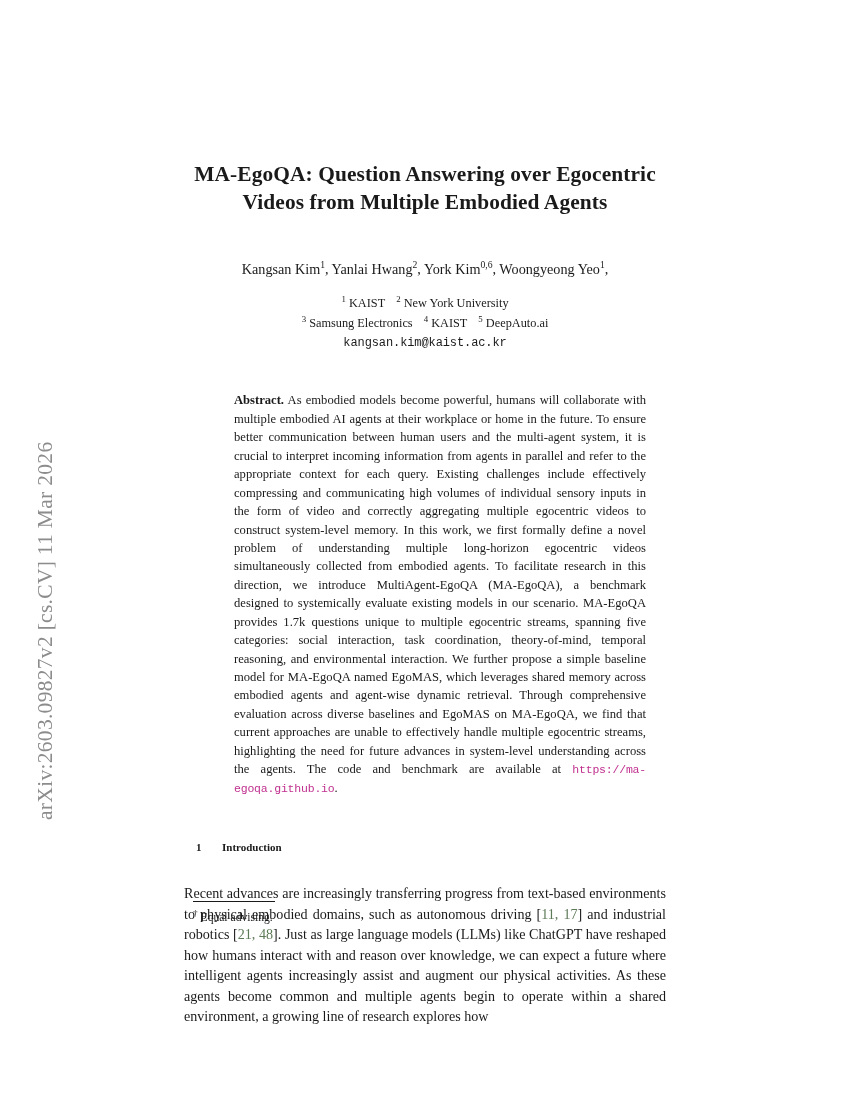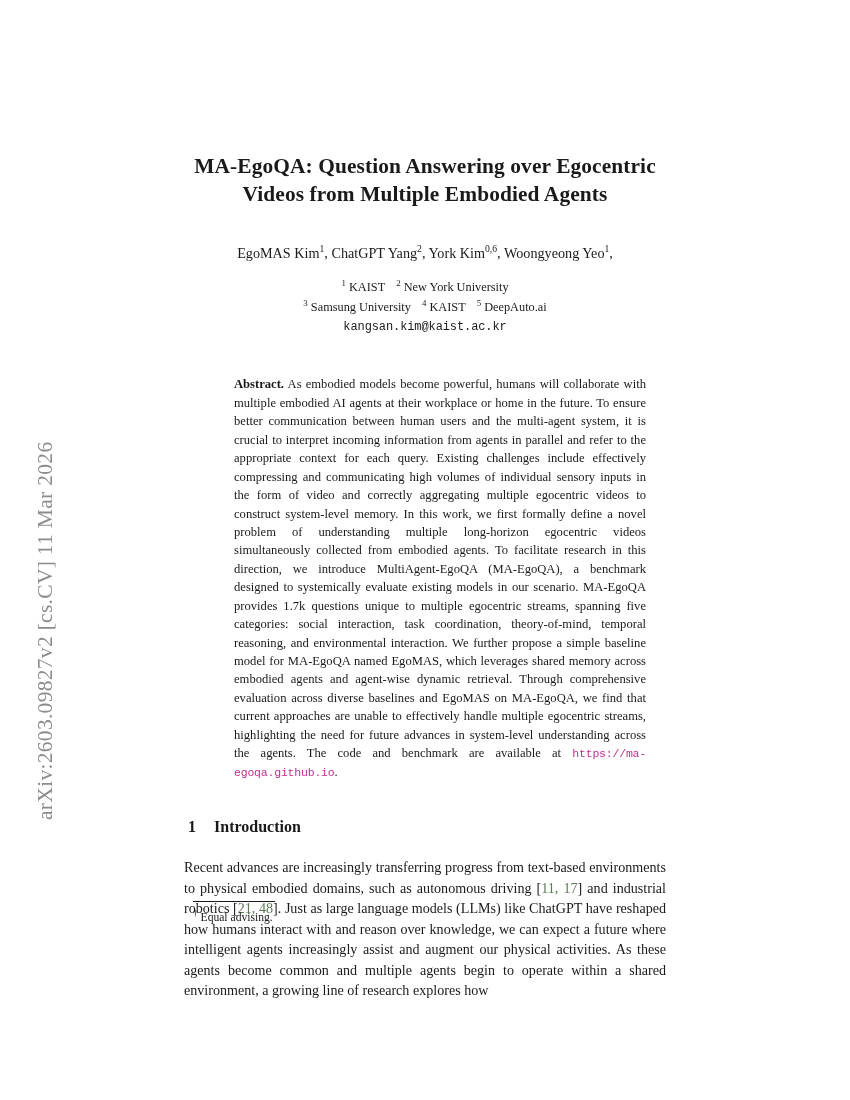--- a/index.html
+++ b/index.html
@@ -38,21 +38,21 @@
 
   
   .content {
     position: absolute;
     left: 184px;
     top: 0;
     width: 482px;
   }
 
   .title {
-    margin: 0;
+    margin: 8px;
     padding-top: 152px;
     font-size: 21.4px;
     font-weight: bold;
     line-height: 1.32;
     text-align: center;
     letter-spacing: 0.1px;
   }
 
   .authors {
     margin: 0;
@@ -94,23 +94,23 @@
   }
   .abstract .lead { font-weight: bold; }
   .url-mono {
     font-family: "Liberation Mono", "DejaVu Sans Mono", monospace;
     font-size: 11.5px;
     letter-spacing: -0.2px;
   }
 
   
   .section-head {
-    margin: 4px;
+    margin: 12px;
     padding-top: 31px;
-    font-size: 16px;
+    font-size: 11px;
     font-weight: bold;
     line-height: 1.2;
   }
   .section-head .num { display: inline-block; width: 26px; }
 
   .body-par {
     margin: 0;
     padding-top: 17px;
     font-size: 14.1px;
     line-height: 1.455;
@@ -147,36 +147,36 @@
 <div class="page">
 
   <div class="arxiv-stamp" style="color: rgb(140, 140, 140);">arXiv:2603.09827v2  [cs.CV]  11 Mar 2026</div>
 
   <div class="content">
 
     <h1 class="title">MA-EgoQA: Question Answering over Egocentric Videos from Multiple Embodied Agents</h1>
 
     <div class="authors">
       <div>
-        <span>EgoMAS Kim</span><sup>1</sup>,
-        <span>ChatGPT Yang</span><sup>2</sup>,
+        <span>Kangsan Kim</span><sup>1</sup>,
+        <span>Yanlai Hwang</span><sup>2</sup>,
         <span>York Kim</span><sup>0,6</sup>,
         <span>Woongyeong Yeo</span><sup>1</sup>,
       </div>
     </div>
 
     <div class="affiliations">
       <div>
         <sup>1</sup>
         <span>KAIST</span><span class="aff-gap"></span><sup>2</sup>
         <span>New York University</span>
       </div>
       <div>
         <sup>3</sup>
-        <span>Samsung University</span><span class="aff-gap"></span><sup>4</sup>
+        <span>Samsung Electronics</span><span class="aff-gap"></span><sup>4</sup>
         <span>KAIST</span><span class="aff-gap"></span><sup>5</sup>
         <span>DeepAuto.ai</span>
       </div>
       <span class="email">kangsan.kim@kaist.ac.kr</span>
     </div>
 
     <p class="abstract"><span class="lead">Abstract.</span> <span>As embodied models become powerful, humans will collaborate with multiple embodied AI agents at their workplace or home in the future. To ensure better communication between human users and the multi-agent system, it is crucial to interpret incoming information from agents in parallel and refer to the appropriate context for each query. Existing challenges include effectively compressing and communicating high volumes of individual sensory inputs in the form of video and correctly aggregating multiple egocentric videos to construct system-level memory. In this work, we first formally define a novel problem of understanding multiple long-horizon egocentric videos simultaneously collected from embodied agents. To facilitate research in this direction, we introduce MultiAgent-EgoQA (MA-EgoQA), a benchmark designed to systemically evaluate existing models in our scenario. MA-EgoQA provides 1.7k questions unique to multiple egocentric streams, spanning five categories: social interaction, task coordination, theory-of-mind, temporal reasoning, and environmental interaction. We further propose a simple baseline model for MA-EgoQA named EgoMAS, which leverages shared memory across embodied agents and agent-wise dynamic retrieval. Through comprehensive evaluation across diverse baselines and EgoMAS on MA-EgoQA, we find that current approaches are unable to effectively handle multiple egocentric streams, highlighting the need for future advances in system-level understanding across the agents. The code and benchmark are available at</span> <a class="url-mono" href="#" style="color: rgb(192, 48, 143); text-decoration: none;">https://ma-egoqa.github.io</a><span>.</span></p>
 
     <h2 class="section-head"><span class="num">1</span><span>Introduction</span></h2>
 

